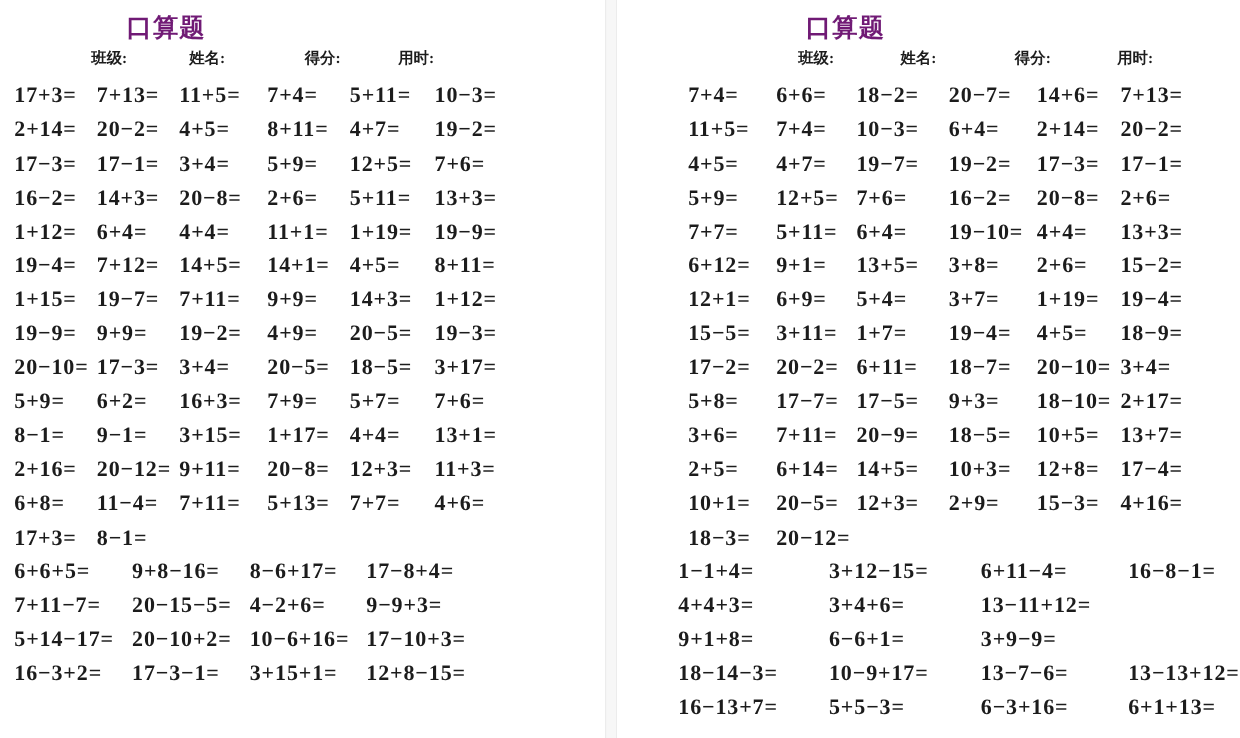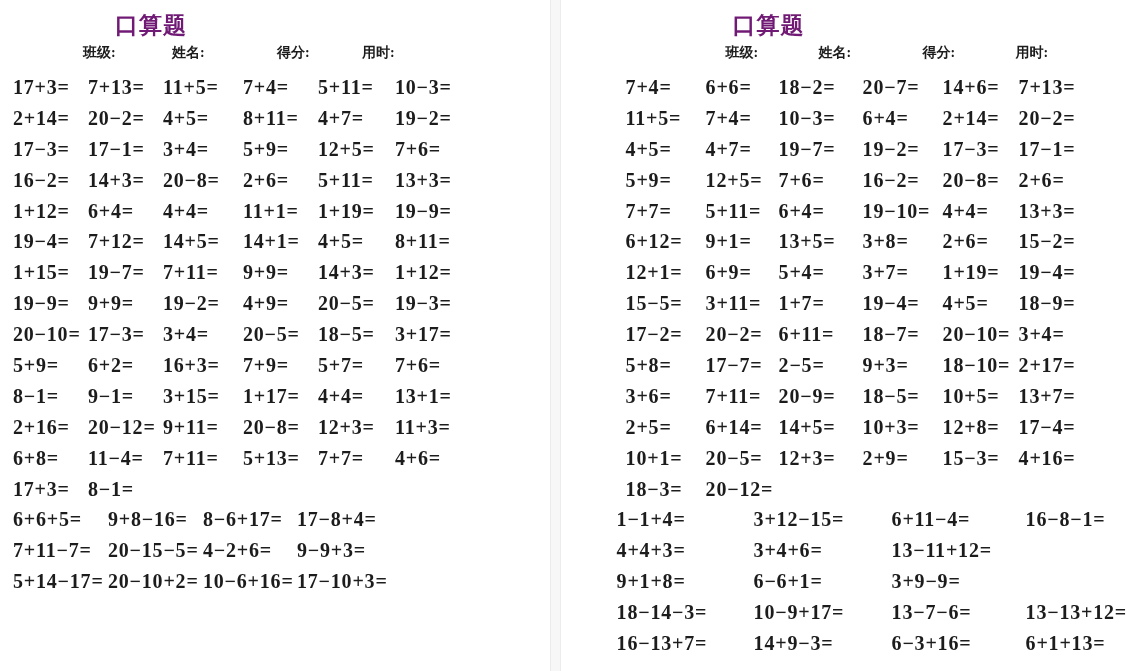--- a/index.html
+++ b/index.html
@@ -62,21 +62,21 @@
   .row {
     height: 30.9px;
     display: grid;
     align-items: center;
     font-size: 20px;
     font-weight: bold;
     letter-spacing: 0.8px;
     white-space: nowrap;
   }
   .page-left  .row6 { padding-left: 13px; grid-template-columns: 75px 75px 80px 75px 77px auto; }
-  .page-left  .row4 { padding-left: 13px; grid-template-columns: 95px 95px 94px auto; }
+  .page-left  .row4 { padding-left: 13px; grid-template-columns: 95px 95px 94px auto; gap: 12px; }
   .page-right .row6 { padding-left: 65px; grid-template-columns: 80px 73px 84px 80px 76px auto; }
   .page-right .row4 { padding-left: 56px; grid-template-columns: 96px 97px 93px auto; gap: 41px; }
   .cell { display: block; }
 </style>
 </head>
 <body>
 
 <div class="sheet">
 
   <div class="page page-left">
@@ -210,20 +210,26 @@
             <span class="cell">20−15−5=</span>
             <span class="cell">4−2+6=</span>
             <span class="cell">9−9+3=</span>
           </div>
           <div class="row row4">
             <span class="cell">5+14−17=</span>
             <span class="cell">20−10+2=</span>
             <span class="cell">10−6+16=</span>
             <span class="cell">17−10+3=</span>
           </div>
+          <div class="row row4">
+            <span class="cell">16−3+2=</span>
+            <span class="cell">17−3−1=</span>
+            <span class="cell">3+15+1=</span>
+            <span class="cell">12+8−15=</span>
+          </div>
         </div>
     </div>
   </div>
 
   <div class="page-divider"></div>
 
   <div class="page page-right">
     <div class="page-inner">
       <div class="title">口算题</div>
       <div class="fields">
@@ -301,21 +307,21 @@
             <span class="cell">17−2=</span>
             <span class="cell">20−2=</span>
             <span class="cell">6+11=</span>
             <span class="cell">18−7=</span>
             <span class="cell">20−10=</span>
             <span class="cell">3+4=</span>
           </div>
           <div class="row row6">
             <span class="cell">5+8=</span>
             <span class="cell">17−7=</span>
-            <span class="cell">2−5=</span>
+            <span class="cell">17−5=</span>
             <span class="cell">9+3=</span>
             <span class="cell">18−10=</span>
             <span class="cell">2+17=</span>
           </div>
           <div class="row row6">
             <span class="cell">3+6=</span>
             <span class="cell">7+11=</span>
             <span class="cell">20−9=</span>
             <span class="cell">18−5=</span>
             <span class="cell">10+5=</span>
@@ -360,21 +366,21 @@
             <span class="cell">3+9−9=</span>
           </div>
           <div class="row row4">
             <span class="cell">18−14−3=</span>
             <span class="cell">10−9+17=</span>
             <span class="cell">13−7−6=</span>
             <span class="cell">13−13+12=</span>
           </div>
           <div class="row row4">
             <span class="cell">16−13+7=</span>
-            <span class="cell">14+9−3=</span>
+            <span class="cell">5+5−3=</span>
             <span class="cell">6−3+16=</span>
             <span class="cell">6+1+13=</span>
           </div>
         </div>
     </div>
   </div>
 
 </div>
 
 </body></html>

